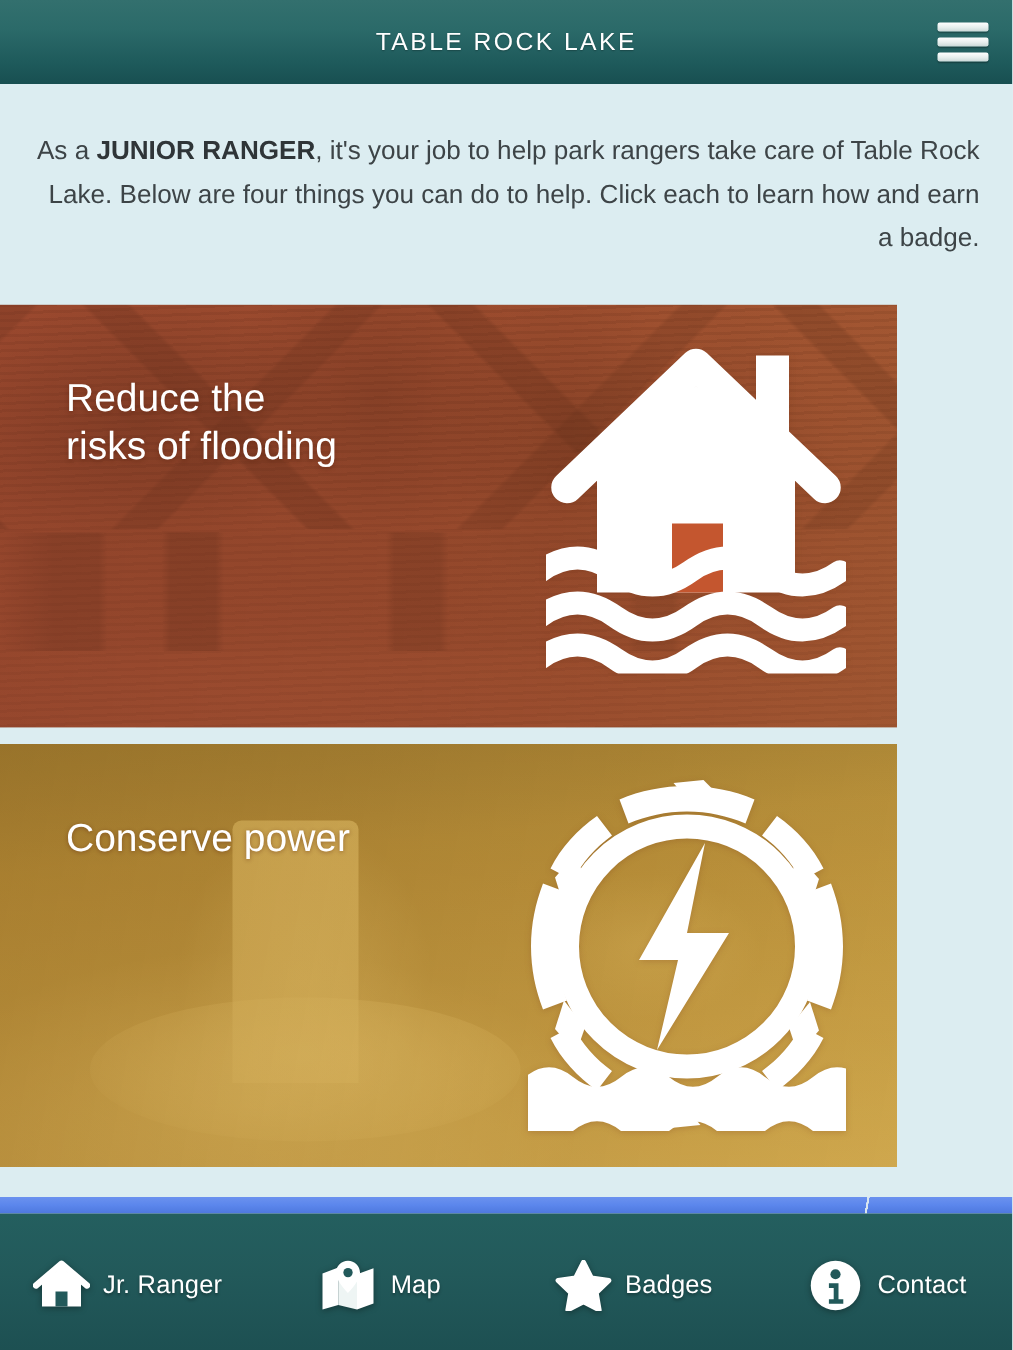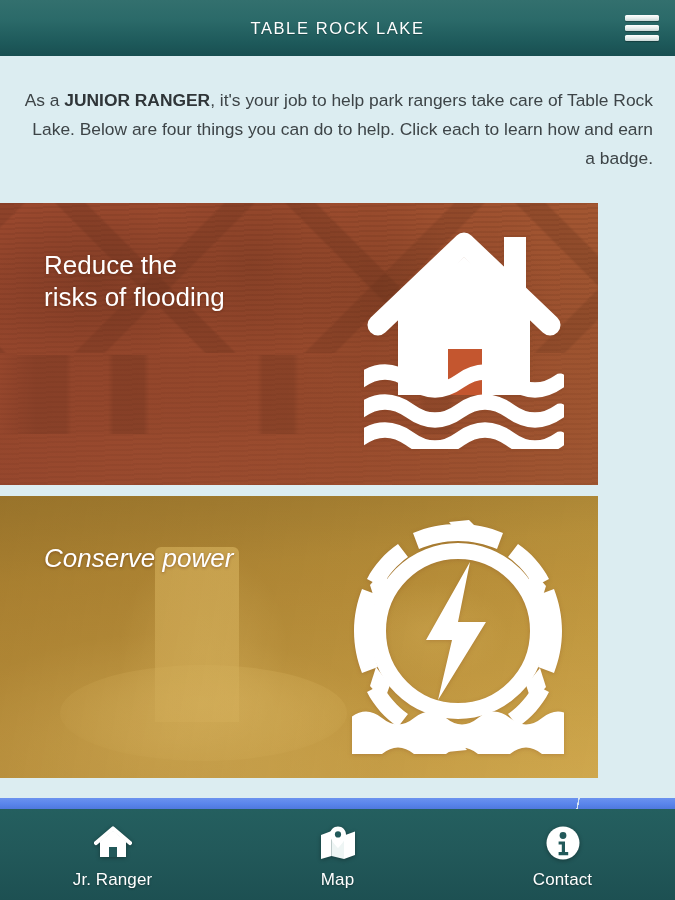--- a/index.html
+++ b/index.html
@@ -85,21 +85,21 @@
 
   
   .card {
     position: absolute;
     left: 0;
     width: 598px;
     overflow: hidden;
     cursor: pointer;
   }
   #card-flooding { top: 203px; height: 282px; }
-  #card-power    { top: 496px; height: 282px; font-style: italic; }
+  #card-power    { top: 496px; height: 282px; }
 
   .card-photo {
     position: absolute;
     inset: 0;
     filter: saturate(0.55) contrast(0.95);
   }
 
   
   .photo-flood {
     background:
@@ -249,21 +249,21 @@
     position: absolute;
     left: 0; top: 809px;
     width: 675px; height: 91px;
     background: linear-gradient(180deg, #245f5f 0%, #22595a 45%, #1d5052 100%);
     display: flex;
     z-index: 15;
   }
   .navitem {
     flex: 1 1 0;
     display: flex;
-    flex-direction: column;
+    flex-direction: row;
     align-items: center;
     justify-content: center;
     gap: 8px;
     cursor: pointer;
     padding-top: 4px;
   }
   .navitem .nav-icon {
     width: 40px; height: 38px;
     display: flex; align-items: center; justify-content: center;
     filter: drop-shadow(0 1px 2px rgba(0,0,0,0.35));
@@ -387,20 +387,28 @@
           <path d="M2 9 L12.5 5 L12.5 30 L2 33 Z" fill="#ffffff"></path>
           <path d="M12.5 5 L25 9.5 L25 33 L12.5 30 Z" fill="#eef5f4"></path>
           <path d="M25 9.5 L36 5.5 L36 29 L25 33 Z" fill="#ffffff"></path>
           <path d="M19 0.5 c-4.4 0 -8 3.5 -8 7.9 c0 5.9 8 13.6 8 13.6 s8 -7.7 8 -13.6 c0 -4.4 -3.6 -7.9 -8 -7.9 Z" fill="#ffffff"></path>
           <circle cx="19" cy="8.4" r="3.1" fill="#22595a"></circle>
         </svg>
       </span>
       <span class="nav-label">Map</span>
     </div>
 
+    <div class="navitem">
+      <span class="nav-icon">
+        <svg width="38" height="34" viewBox="0 0 38 36" xmlns="http://www.w3.org/2000/svg">
+          <path d="M19 1.5 L24.6 12.6 L37 14.4 L28 23.1 L30.1 35.3 L19 29.5 L7.9 35.3 L10 23.1 L1 14.4 L13.4 12.6 Z" fill="#ffffff" stroke="#ffffff" stroke-width="3.4" stroke-linejoin="round"></path>
+        </svg>
+      </span>
+      <span class="nav-label">Badges</span>
+    </div>
 
     <div class="navitem">
       <span class="nav-icon">
         <svg width="36" height="36" viewBox="0 0 36 36" xmlns="http://www.w3.org/2000/svg">
           <circle cx="18" cy="18" r="16.5" fill="#ffffff"></circle>
           <circle cx="18" cy="10.5" r="3.4" fill="#22595a"></circle>
           <path d="M13.6 16.5 h6.4 v10.6 h3.2 v3.1 H13.6 v-3.1 h3.2 v-7.5 h-3.2 Z" fill="#22595a"></path>
         </svg>
       </span>
       <span class="nav-label">Contact</span>

